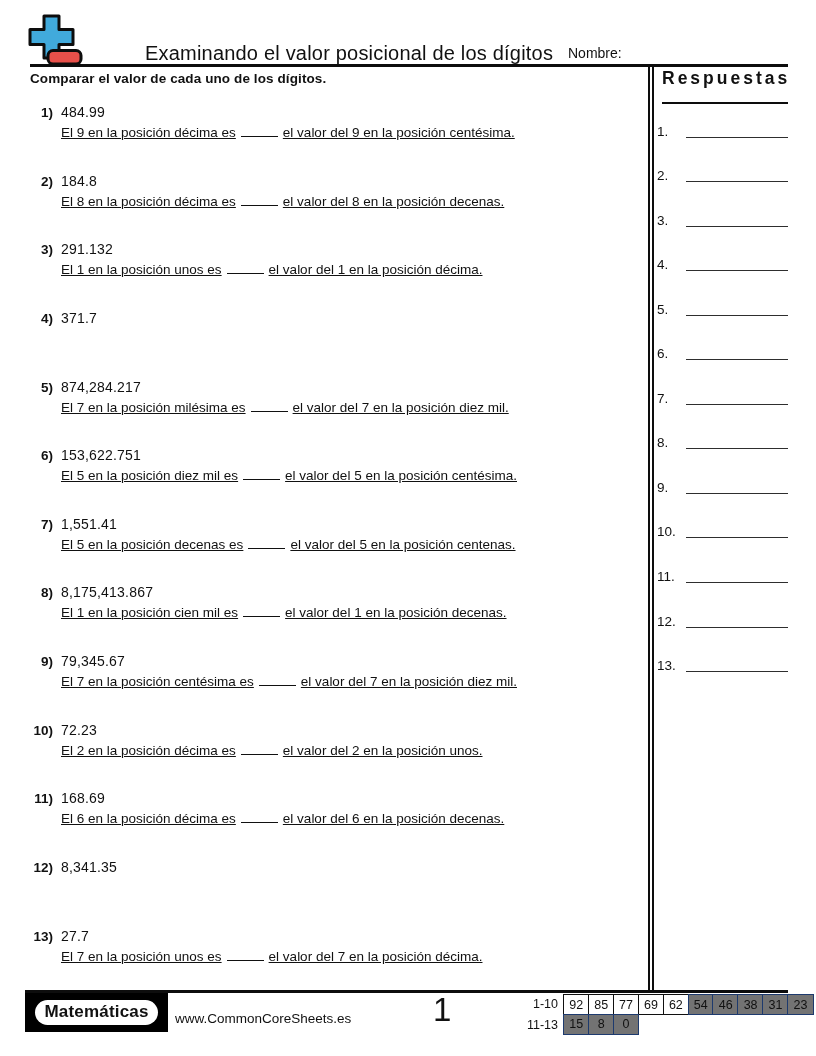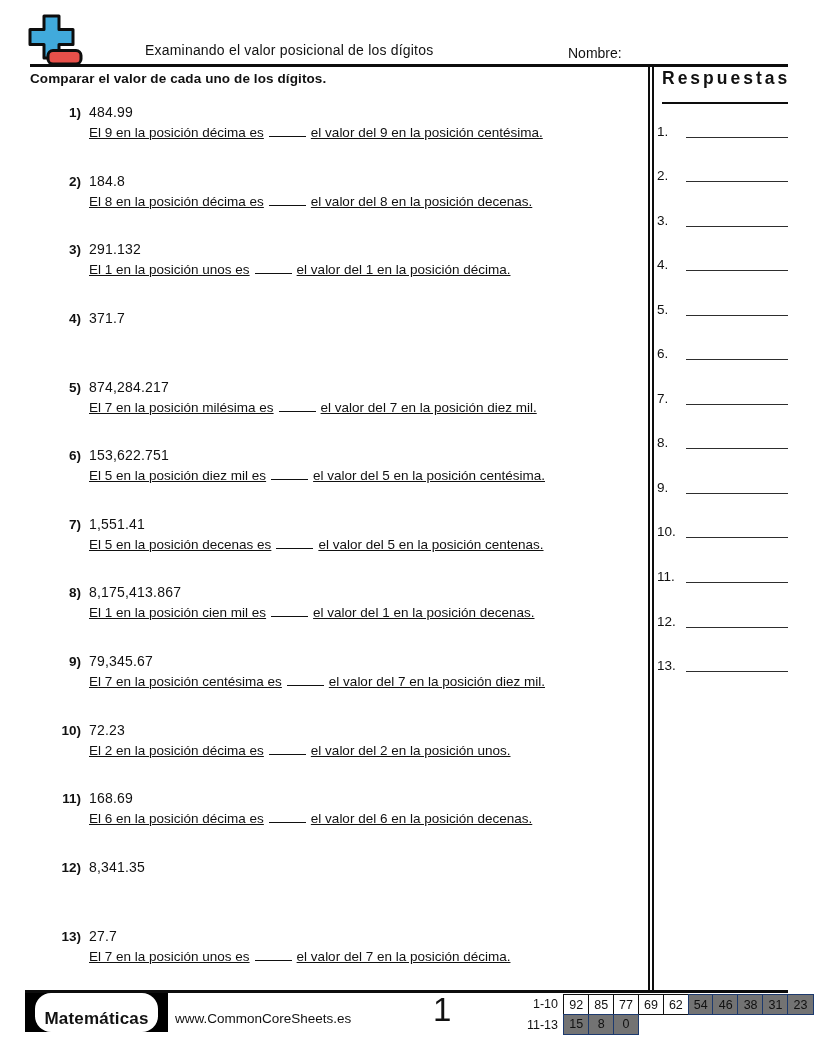--- a/index.html
+++ b/index.html
@@ -5,28 +5,28 @@
   * { margin: 0; padding: 0; box-sizing: border-box; }
   html, body { background: #e8e8e8; }
   body { font-family: "Liberation Sans", "DejaVu Sans", sans-serif; color: #111; }
   .page {
     position: relative; width: 816px; height: 1056px;
     background: #ffffff; margin: 0 auto; overflow: hidden;
   }
 
   
   .logo { position: absolute; left: 23px; top: 13px; width: 60px; height: 54px; }
-  .title { position: absolute; left: 145px; top: 42px; font-size: 14px; letter-spacing: 0.2px; }
+  .title { position: absolute; left: 145px; top: 42px; font-size: 20px; letter-spacing: 0.2px; }
   .name-label { position: absolute; left: 556px; top: 45px; font-size: 14px; margin-left: 12px; }
   .header-rule { position: absolute; left: 30px; top: 64px; width: 758px; height: 3px; background: #0d0d0d; }
   .instruction { position: absolute; left: 30px; top: 71px; font-size: 13.5px; font-weight: 700; letter-spacing: 0.1px; }
 
   
   .problems { position: absolute; left: 30px; top: 102px; width: 612px; }
-  .problem { height: 68.65px; font-size: 13.5px; margin-left: 28px; }
+  .problem { height: 68.65px; font-size: 13.5px; }
   .p-line1 { line-height: 20px; }
   .p-num { display: inline-block; min-width: 23px; text-align: right; font-weight: 700; margin-right: 8px; }
   .p-val { font-size: 14px; letter-spacing: 0.2px; }
   .p-line2 { line-height: 20px; padding-left: 31px; text-decoration: underline; }
   .blank { display: inline-block; width: 37px; height: 12px; border-bottom: 1.6px solid #111; margin: 0 5px; }
 
   
   .divider { position: absolute; left: 648px; top: 66px; height: 925px; width: 6px;
              border-left: 2px solid #0d0d0d; border-right: 2px solid #0d0d0d; }
 
@@ -36,21 +36,21 @@
                    border-bottom: 2.2px solid #0d0d0d; padding-bottom: 13px; }
   .answer-rows { position: absolute; left: 657px; top: 93px; width: 131px; }
   .answer-row { height: 44.55px; display: flex; align-items: flex-end; }
   .a-num { font-size: 13.5px; min-width: 24px; margin-bottom: -1px; }
   .a-line { flex: 1; border-bottom: 1.7px solid #2e2e2e; margin-left: 5px; }
 
   
   .footer-rule { position: absolute; left: 25px; top: 990px; width: 763px; height: 2.5px; background: #0d0d0d; }
   .brand-box { position: absolute; left: 25px; top: 993px; width: 143px; height: 39px; background: #000;
                display: flex; align-items: center; justify-content: center; }
-  .brand-oval { background: #fff; border-radius: 16px; padding: 16px 9px 3px 9px;
+  .brand-oval { background: #fff; border-radius: 16px; padding: 2px 9px 3px 9px;
                 font-weight: 700; font-size: 17px; letter-spacing: 0.2px; }
   .website { position: absolute; left: 175px; top: 1011px; font-size: 13.5px; }
   .page-num { position: absolute; left: 433px; top: 991px; font-size: 33px; line-height: 38px; }
   .score-label { position: absolute; width: 54px; text-align: right; font-size: 12.5px; }
   .score-label.r1 { left: 504px; top: 997px; }
   .score-label.r2 { left: 504px; top: 1017.5px; }
   .score-row { position: absolute; left: 563px; display: flex; }
   .score-row.r1 { top: 994px; }
   .score-row.r2 { top: 1013.5px; }
   .cell { width: 26.5px; height: 21px; border: 1.6px solid #101010; margin-left: -1.6px;

